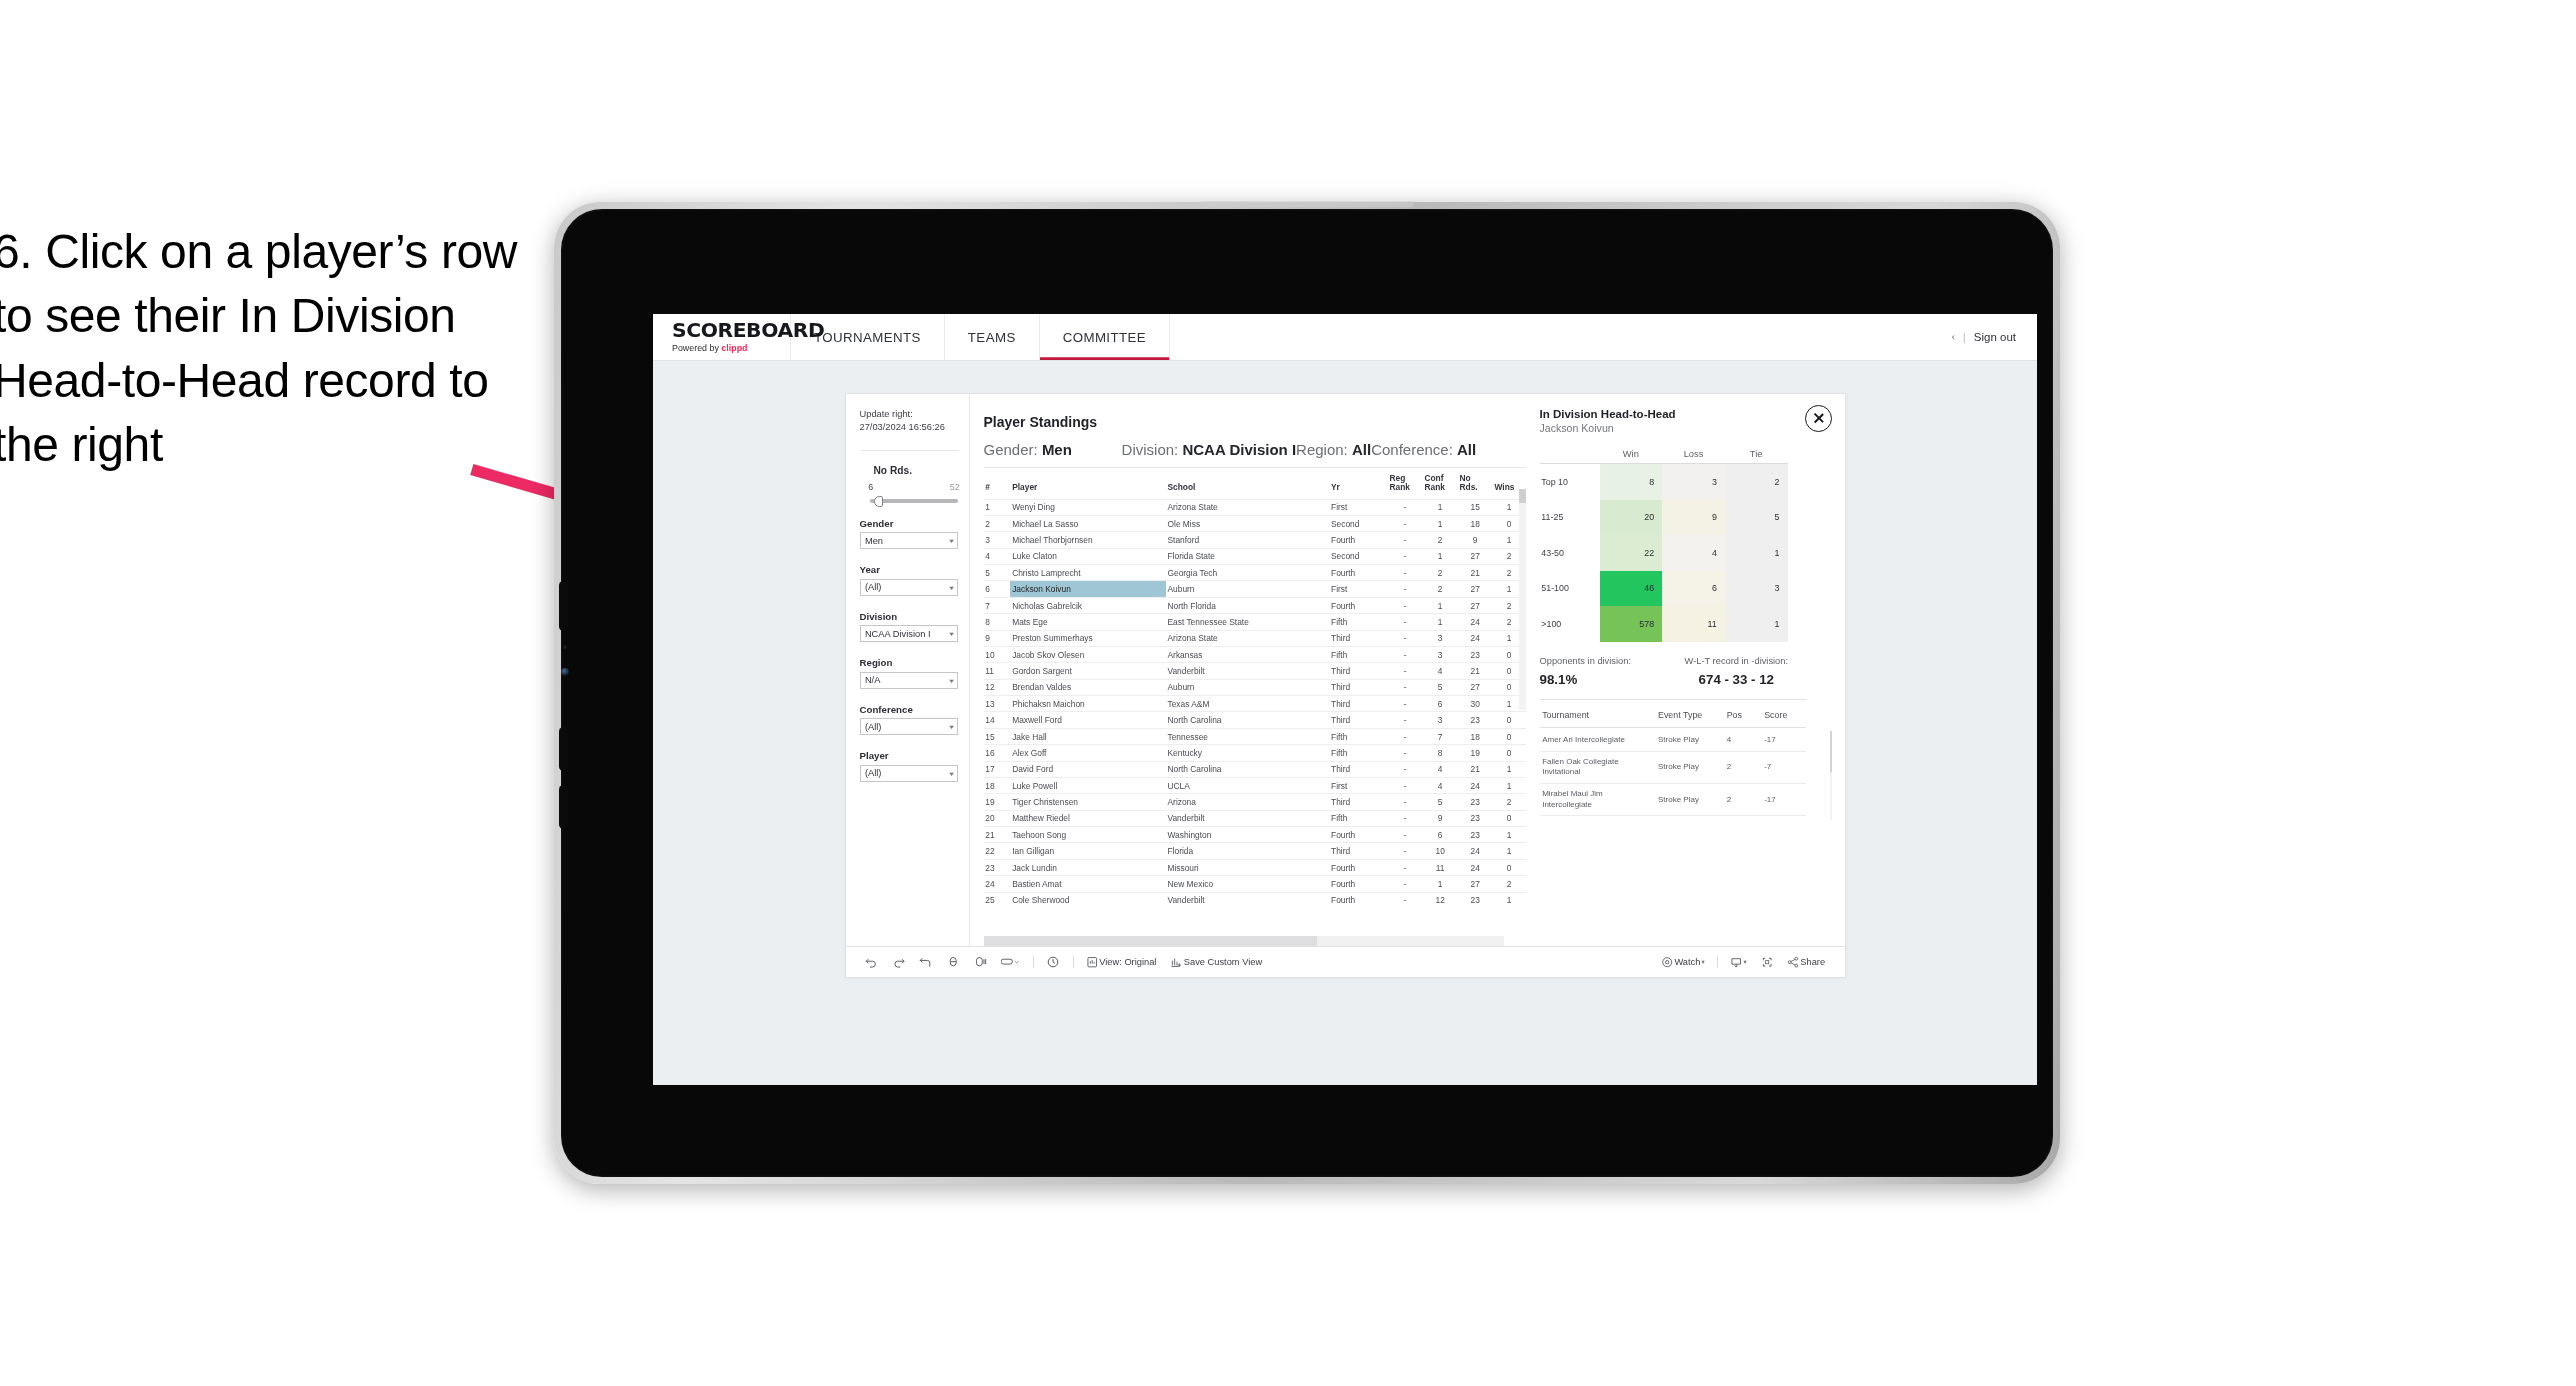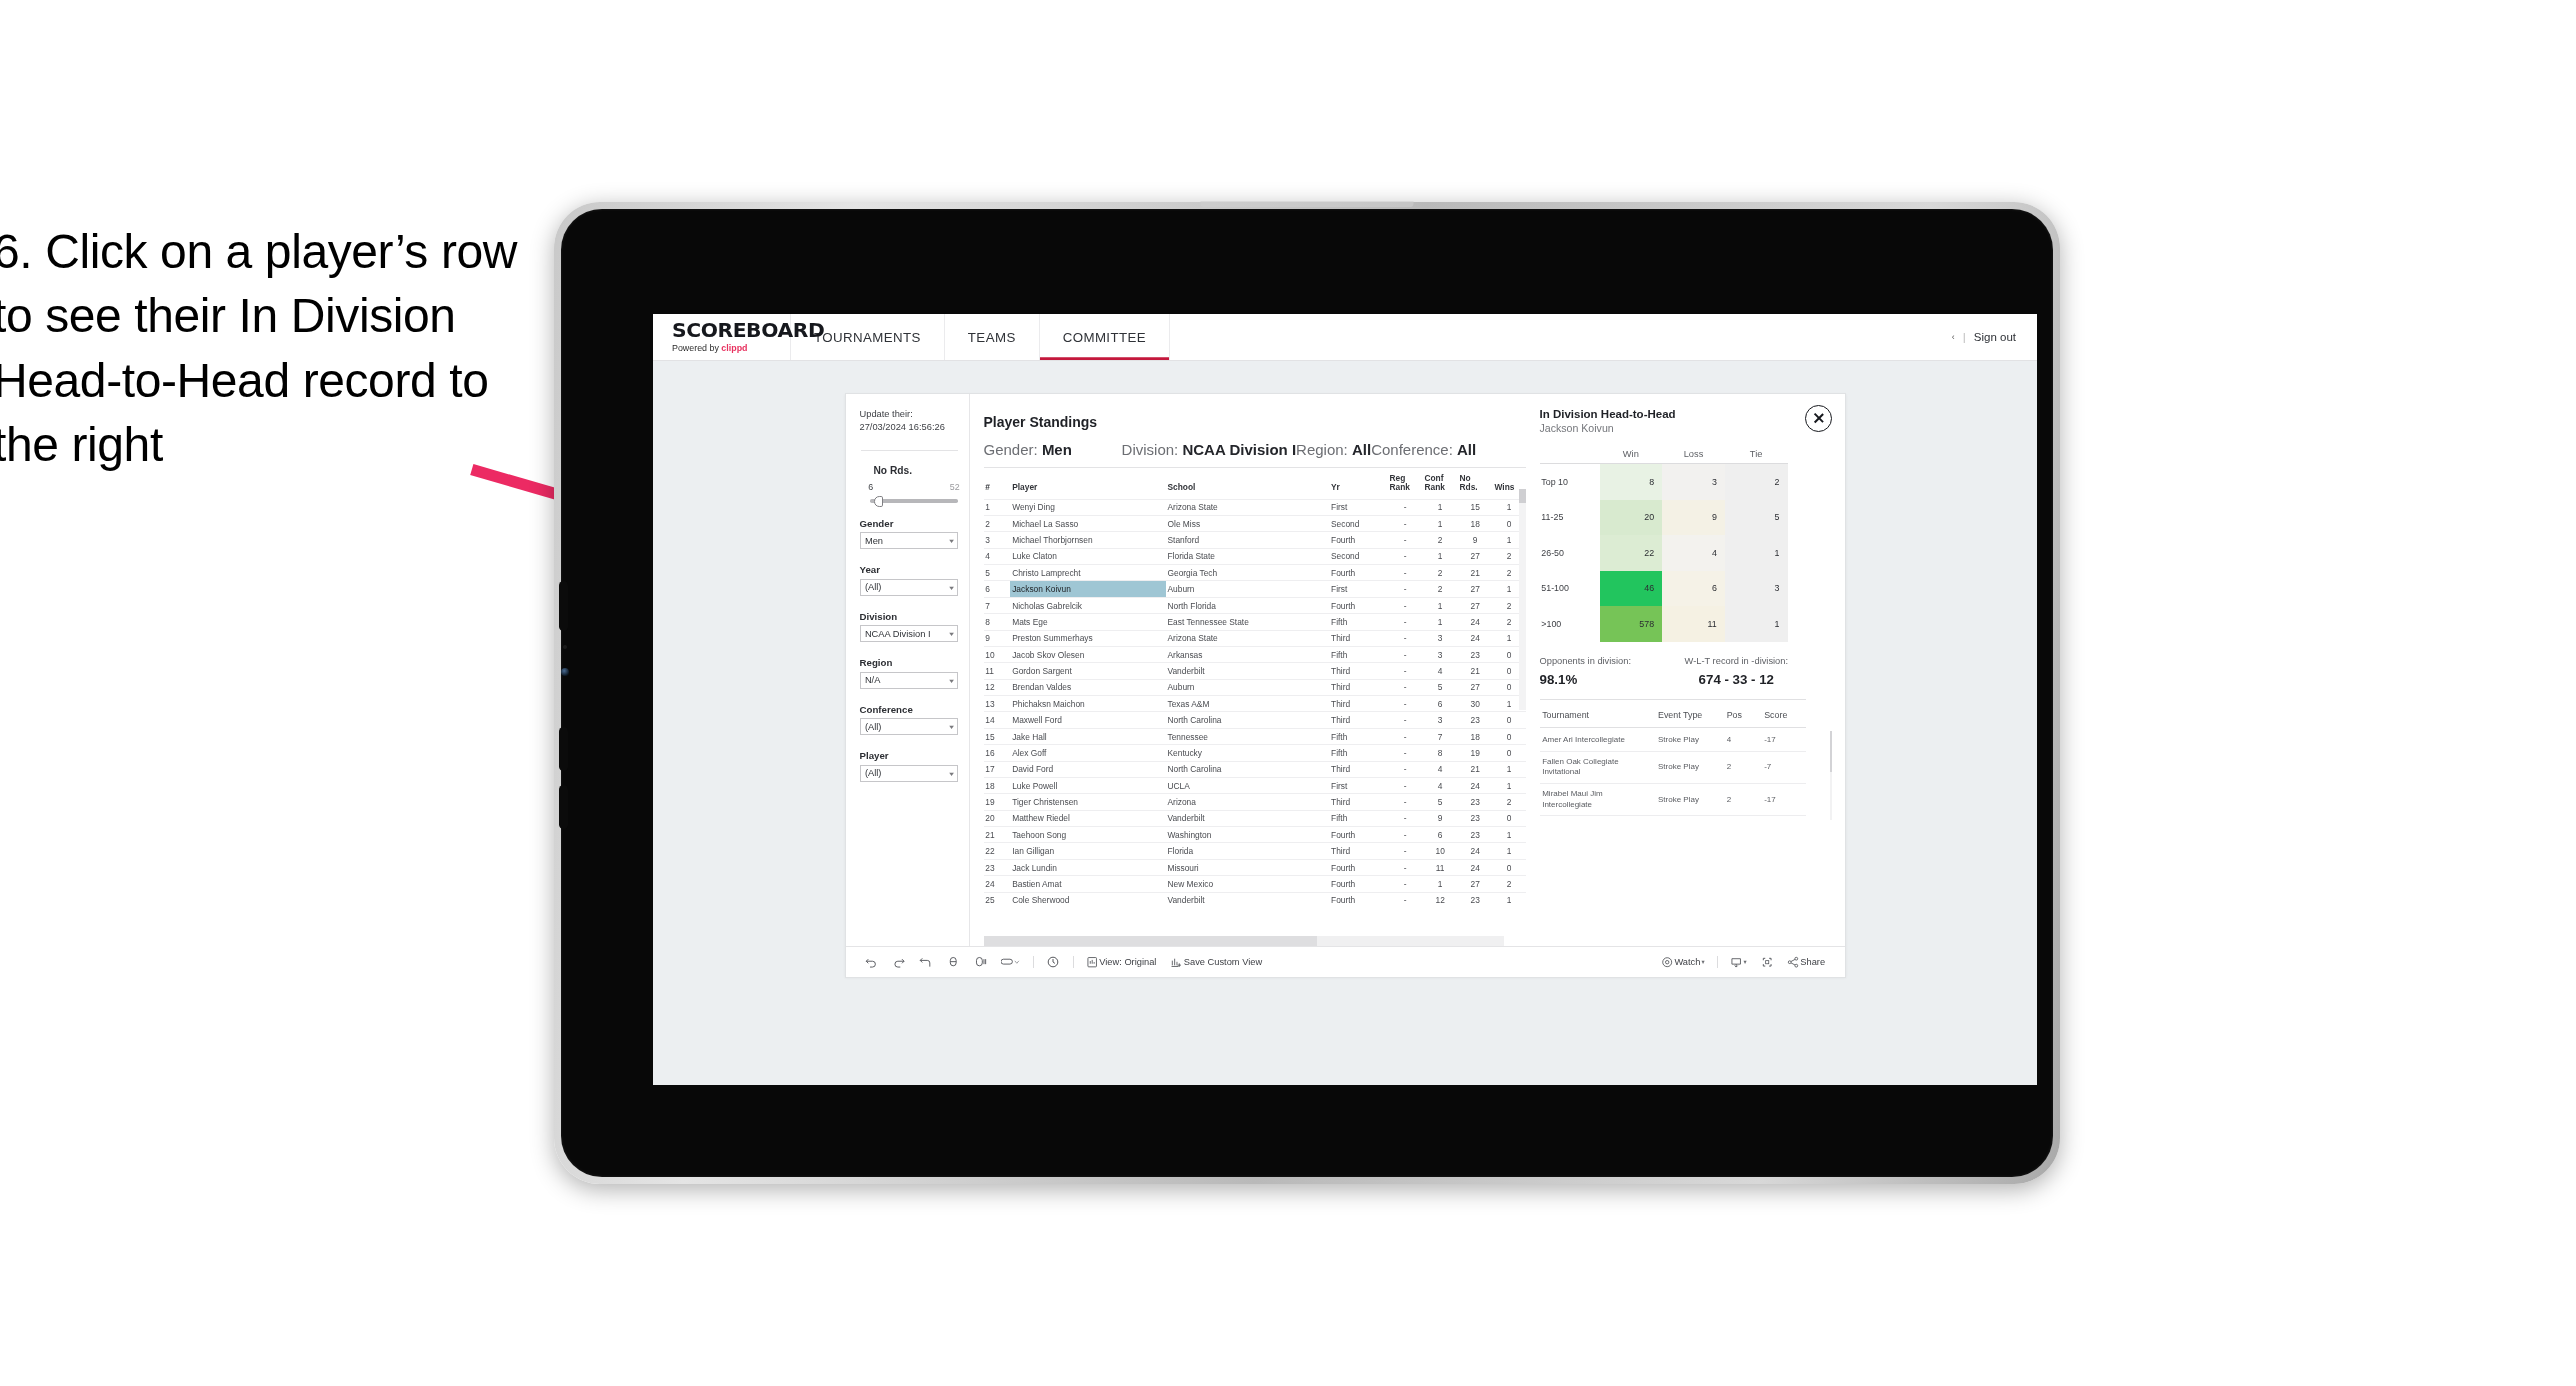--- a/index.html
+++ b/index.html
@@ -242,21 +242,21 @@
         </div>
       </div>
 
 
       <div id="viz-area">
         <div id="viz-card">
           <div id="viz-body">
 
             <div id="filters">
               <div id="update-time">
-                <span class="t">Update their:</span>
+                <span class="t">Update right:</span>
                 <span class="t">27/03/2024 16:56:26</span>
               </div>
               <div class="filter-sep"></div>
               <div id="slider-block">
                 <div id="slider-title">No Rds.</div>
                 <div id="slider-nums">
                   <span id="slider-min">6</span>
                   <span id="slider-max">52</span>
                 </div>
                 <div id="slider-track">
@@ -640,21 +640,21 @@
                         <td style="background: rgb(242, 241, 239);">3</td>
                         <td style="background: rgb(239, 239, 239);">2</td>
                       </tr>
                       <tr>
                         <td class="lbl">11-25</td>
                         <td style="background: rgb(216, 234, 207);">20</td>
                         <td style="background: rgb(244, 241, 229);">9</td>
                         <td style="background: rgb(239, 239, 239);">5</td>
                       </tr>
                       <tr>
-                        <td class="lbl">26-50</td>
+                        <td class="lbl">43-50</td>
                         <td style="background: rgb(220, 236, 211);">22</td>
                         <td style="background: rgb(243, 242, 238);">4</td>
                         <td style="background: rgb(239, 239, 239);">1</td>
                       </tr>
                       <tr>
                         <td class="lbl">51-100</td>
                         <td style="background: #22c55e;">46</td>
                         <td style="background: rgb(245, 242, 231);">6</td>
                         <td style="background: rgb(239, 239, 239);">3</td>
                       </tr>

